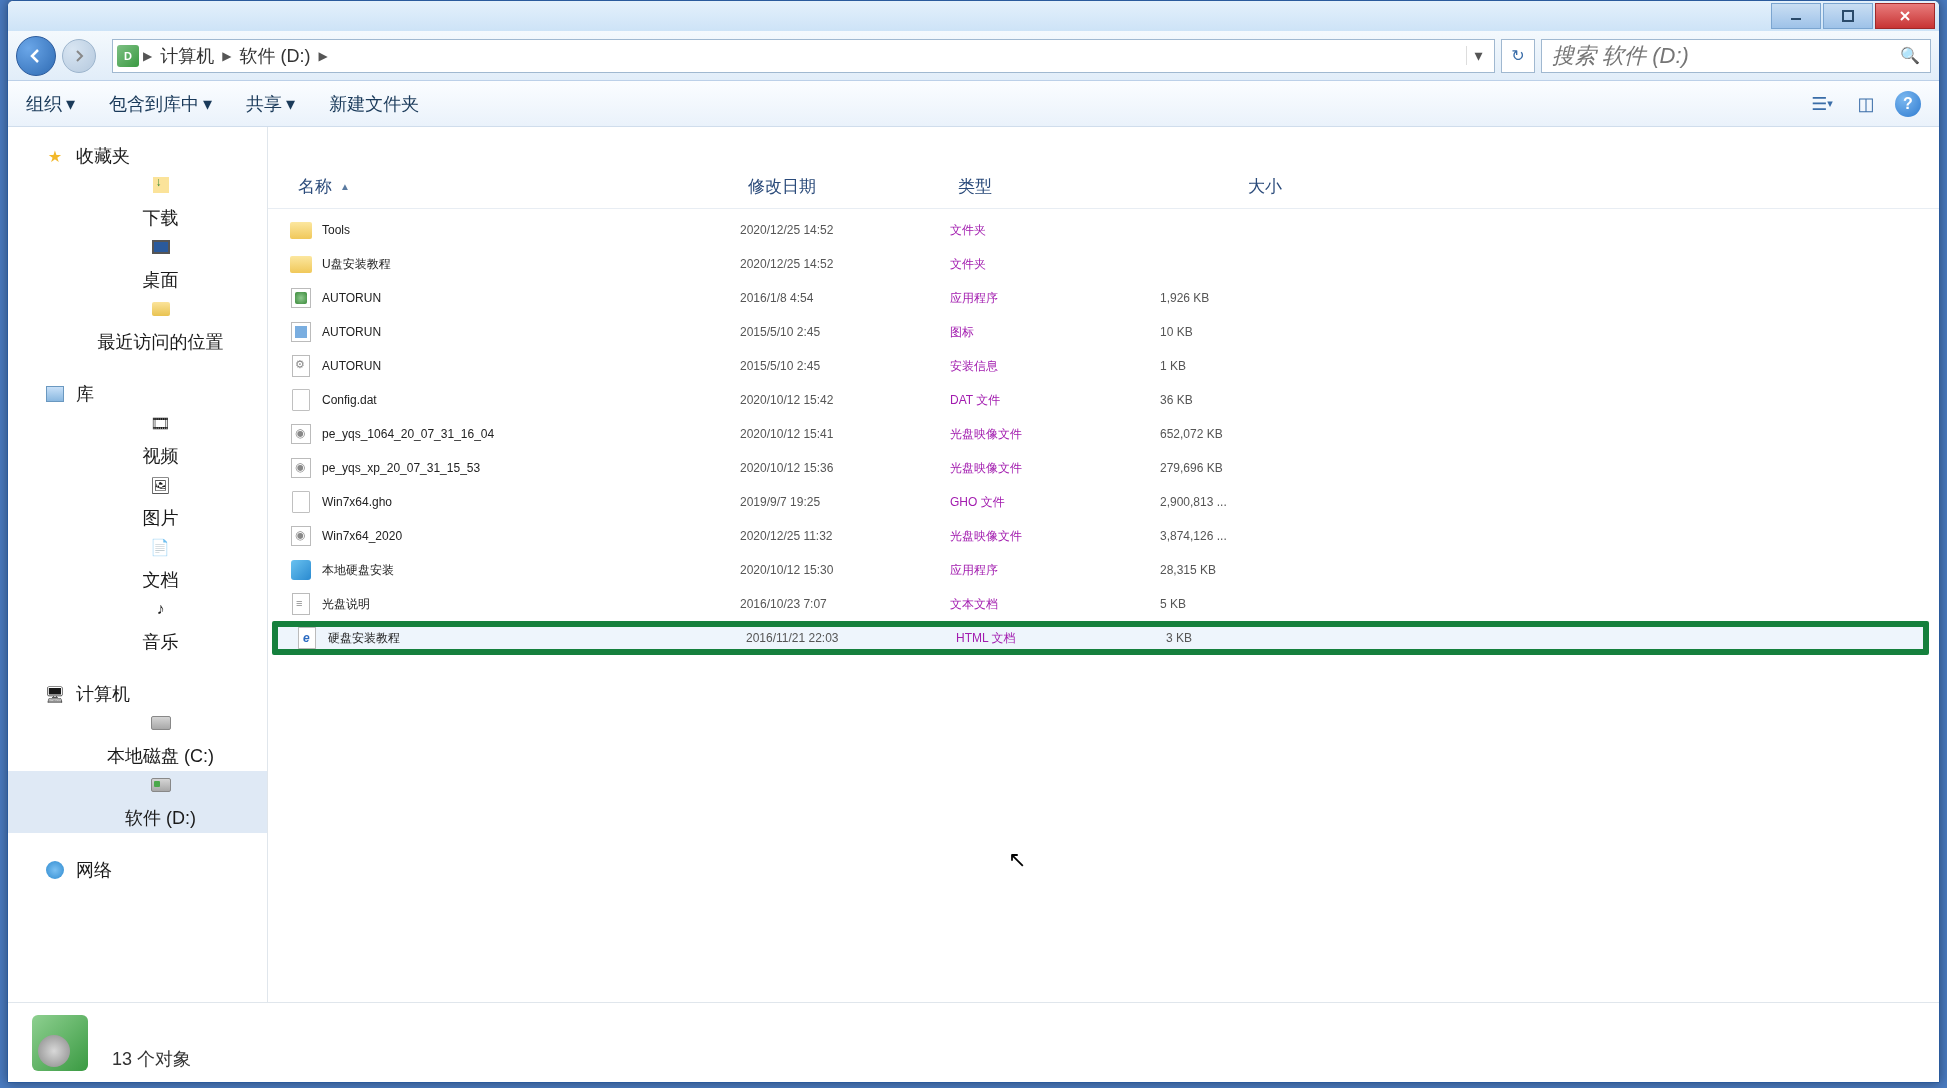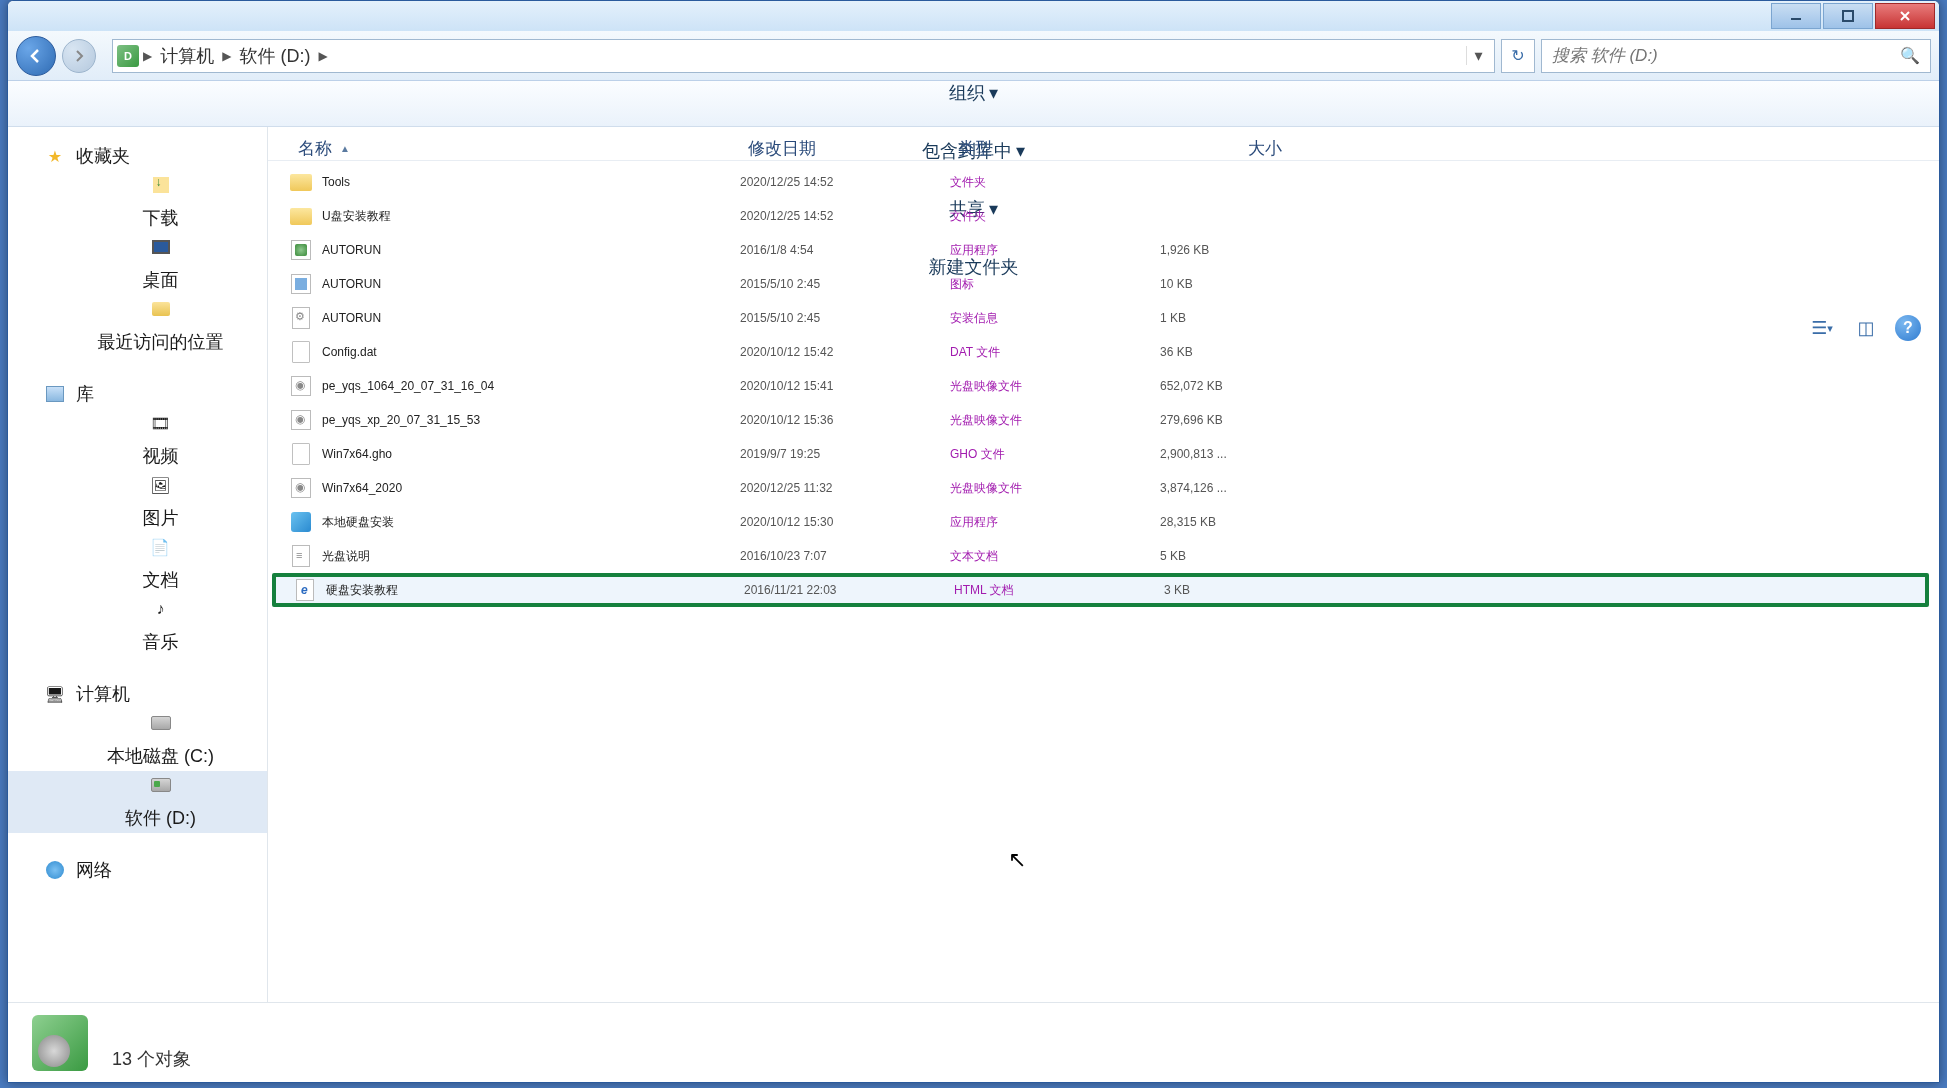--- a/index.html
+++ b/index.html
@@ -15,23 +15,23 @@
 .nav-back, .nav-fwd { width: 40px; height: 40px; border-radius: 50%; display: flex; align-items: center; justify-content: center; }
 .nav-back { background: radial-gradient(circle at 30% 30%, #6aa6e8, #2f6bb3); border: 1px solid #2a5a9c; }
 .nav-fwd { background: radial-gradient(circle at 30% 30%, #d8e5f2, #b5c9de); border: 1px solid #9db5cd; width: 34px; height: 34px; }
 .addr-box { flex: 1; height: 34px; background: #fff; border: 1px solid #a0b8d0; display: flex; align-items: center; padding: 0 4px; gap: 4px; margin-left: 10px; }
 .addr-icon { width: 22px; height: 22px; background: linear-gradient(135deg, #7ec084, #3a9a42); border-radius: 3px; display: flex; align-items: center; justify-content: center; color: #fff; font-size: 11px; font-weight: bold; }
 .addr-seg { font-size: 18px; color: #333; padding: 0 4px; }
 .addr-chev { color: #555; font-size: 12px; }
 .addr-drop { width: 24px; color: #555; text-align: center; border-left: 1px solid #ddd; }
 .refresh-btn { width: 34px; height: 34px; background: #fff; border: 1px solid #a0b8d0; display: flex; align-items: center; justify-content: center; color: #3a6da8; font-size: 16px; }
 .search-box { width: 390px; height: 34px; background: #fff; border: 1px solid #a0b8d0; display: flex; align-items: center; padding: 0 10px; }
-.search-input { border: none; outline: none; flex: 1; font-size: 17px; font-style: italic; color: #888; }
+.search-input { border: none; outline: none; flex: 1; font-size: 22px; font-style: italic; color: #888; }
 .search-icon { color: #3a6da8; font-size: 16px; }
-.toolbar { height: 46px; background: linear-gradient(to bottom, #fbfdff, #eaf2fb); border-bottom: 1px solid #d0ddec; display: flex; align-items: center; padding: 0 18px; gap: 34px; flex-direction: column; }
+.toolbar { height: 46px; background: linear-gradient(to bottom, #fbfdff, #eaf2fb); border-bottom: 1px solid #d0ddec; display: flex; align-items: center; padding: 0 18px; gap: 34px; }
 .tool-btn { font-size: 18px; color: #1a3a5a; display: flex; align-items: center; gap: 4px; }
 .tool-right { margin-left: auto; display: flex; align-items: center; gap: 14px; }
 .tool-icon-btn { width: 30px; height: 30px; display: flex; align-items: center; justify-content: center; color: #3a6da8; font-size: 18px; }
 .help-btn { width: 26px; height: 26px; border-radius: 50%; background: radial-gradient(circle at 35% 30%, #7bb8f0, #2f7bd0); color: #fff; display: flex; align-items: center; justify-content: center; font-size: 16px; font-weight: bold; }
 .body-area { flex: 1; display: flex; overflow: hidden; }
 .sidebar { width: 260px; border-right: 1px solid #e0e6ec; padding: 14px 0; overflow-y: auto; }
 .side-group { margin-bottom: 22px; }
 .side-head, .side-item { display: flex; align-items: center; gap: 10px; padding: 3px 10px 3px 36px; font-size: 18px; color: #1a1a1a; }
 .side-head { padding-left: 36px; }
 .side-item { padding-left: 56px; flex-direction: column; }
@@ -40,29 +40,29 @@
 .star-ico { color: #f2b82a; }
 .folder-ico { width: 18px; height: 14px; background: linear-gradient(to bottom, #fbe39a, #e9c351); border-radius: 2px; display: inline-block; }
 .drive-ico { width: 20px; height: 14px; background: linear-gradient(to bottom, #d5d5d5, #a8a8a8); border: 1px solid #888; border-radius: 2px; display: inline-block; position: relative; }
 .drive-ico.green::after { content: ""; position: absolute; left: 2px; top: 2px; width: 6px; height: 6px; background: #4aa84a; border-radius: 1px; }
 .net-ico { width: 18px; height: 18px; background: radial-gradient(circle, #7bc0f2, #2f8bd0); border-radius: 50%; display: inline-block; }
 .mon-ico { width: 18px; height: 14px; background: #2a5a9c; border: 2px solid #555; display: inline-block; }
 .dl-ico { width: 16px; height: 16px; background: #fbe39a; display: inline-block; position: relative; }
 .dl-ico::after { content:"↓"; position:absolute; left:3px; top:-2px; color:#3a8a3a; font-size:12px; font-weight:bold; }
 .lib-ico { width:18px; height:16px; background:linear-gradient(to bottom,#c8e0f8,#8ab8e0); border:1px solid #6a98c0; display:inline-block; }
 .main-area { flex: 1; display: flex; flex-direction: column; position: relative; }
-.col-headers { height: 34px; display: flex; align-items: flex-end; border-bottom: 1px solid #e8edf3; padding-left: 22px; }
+.col-headers { height: 34px; display: flex; align-items: flex-start; border-bottom: 1px solid #e8edf3; padding-left: 22px; margin-top: 48px; }
 .col-h { font-size: 17px; color: #2a4a7a; padding: 0 8px; }
 .col-name { width: 450px; display:flex; align-items:center; gap:8px; }
 .col-date { width: 210px; }
 .col-type { width: 210px; }
 .col-size { width: 130px; text-align:right; }
 .file-list { flex: 1; padding-top: 4px; }
 .file-row { height: 34px; display: flex; align-items: center; padding-left: 22px; font-size: 12px; color: #222; }
-.file-row.selected { border: 4px solid #15803d; background: #eef5fc; margin: 0 10px 0 4px; padding-left: 18px; border-radius: 2px; }
+.file-row.selected { border: 6px solid #15803d; background: #eef5fc; margin: 0 10px 0 4px; padding-left: 18px; border-radius: 2px; }
 .f-name { width: 450px; display: flex; align-items: center; gap: 10px; }
 .f-date { width: 210px; color: #555; }
 .f-type { width: 210px; color: #a21caf; }
 .f-size { width: 130px; text-align: left; color: #555; }
 .file-ico { width: 22px; height: 22px; display: inline-flex; align-items: center; justify-content: center; font-size: 14px; }
 .ico-folder { background: linear-gradient(to bottom, #fce79f, #f0c85a); border-radius: 2px; width: 22px; height: 17px; }
 .ico-exe { width:20px; height:20px; background:#fff; border:1px solid #bbb; position:relative; }
 .ico-exe::after{content:""; position:absolute; left:3px; top:3px; width:12px; height:12px; background:radial-gradient(circle,#8fc98f,#3a8a3a); border-radius:2px;}
 .ico-icon { width:20px; height:20px; background:#fff; border:1px solid #bbb; position:relative; }
 .ico-icon::after{content:""; position:absolute; left:3px; top:3px; width:12px; height:12px; background:#7aaee0;}

